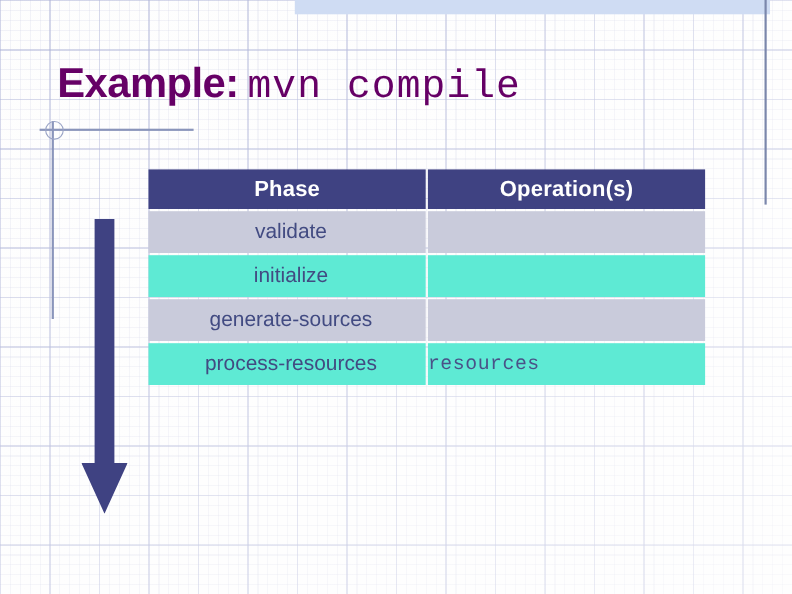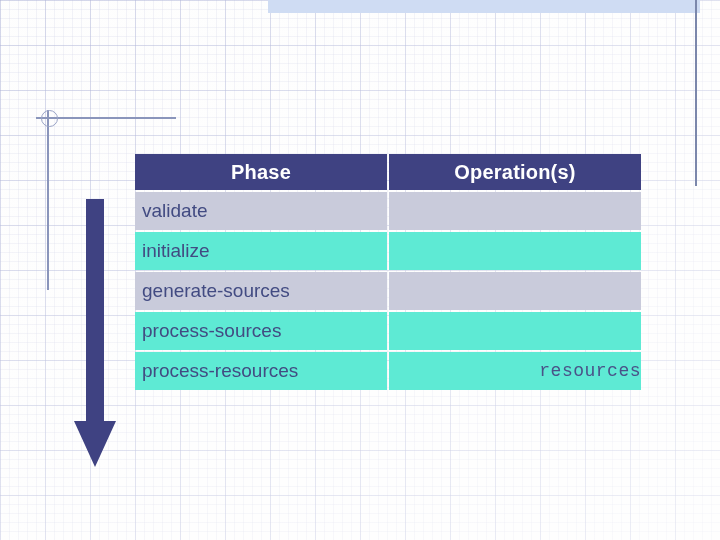--- a/index.html
+++ b/index.html
@@ -141,45 +141,48 @@
     height: 38px;
     vertical-align: middle;
     font-size: 19px;
     color: #424b82;
     font-family: "Liberation Sans", sans-serif;
   }
   #phase-table tbody tr.odd td { background: #c9cbdb; }
   #phase-table tbody tr.even td { background: #5eead4; }
 
   #phase-table td.phase-cell {
+    text-align: center;
+    padding-left: 7px;
+  }
+  #phase-table td.op-cell {
     text-align: left;
-    padding-left: 7px;
-  }
-  #phase-table td.op-cell {
-    text-align: right;
     font-family: "Liberation Mono", monospace;
     font-size: 18px;
     color: #4a5288;
     letter-spacing: 0.5px;
   }
   col.c-phase { width: 252px; }
   col.c-op    { width: 252px; }
 </style>
 </head>
 <body>
 
 <div id="slide">
 
   <div class="grid-fine"></div>
   <div class="grid-coarse"></div>
   <div class="paper-wash"></div>
 
   <div id="top-band"></div>
   <div id="right-rule"></div>
 
+  <div id="title">
+    <span class="t-main">Example:</span><span class="t-mono">mvn compile</span>
+  </div>
 
   <div id="deco-hline"></div>
   <div id="deco-vline"></div>
   <div id="deco-circle"></div>
 
   <svg id="down-arrow" viewBox="0 0 42 268">
     <polygon points="12,0 30,0 30,222 42,222 21,268 0,222 12,222" fill="#3f4282"></polygon>
   </svg>
 
   <table id="phase-table">
@@ -201,23 +204,19 @@
         </tr>
         <tr class="even">
           <td class="phase-cell">initialize</td>
           <td class="op-cell"></td>
         </tr>
         <tr class="odd">
           <td class="phase-cell">generate-sources</td>
           <td class="op-cell"></td>
         </tr>
         <tr class="even">
-          <td class="phase-cell">process-sources</td>
-          <td class="op-cell"></td>
-        </tr>
-        <tr class="even">
           <td class="phase-cell">process-resources</td>
           <td class="op-cell">resources</td>
         </tr>
       </tbody>
   </table>
 
 </div>
 
 </body></html>

